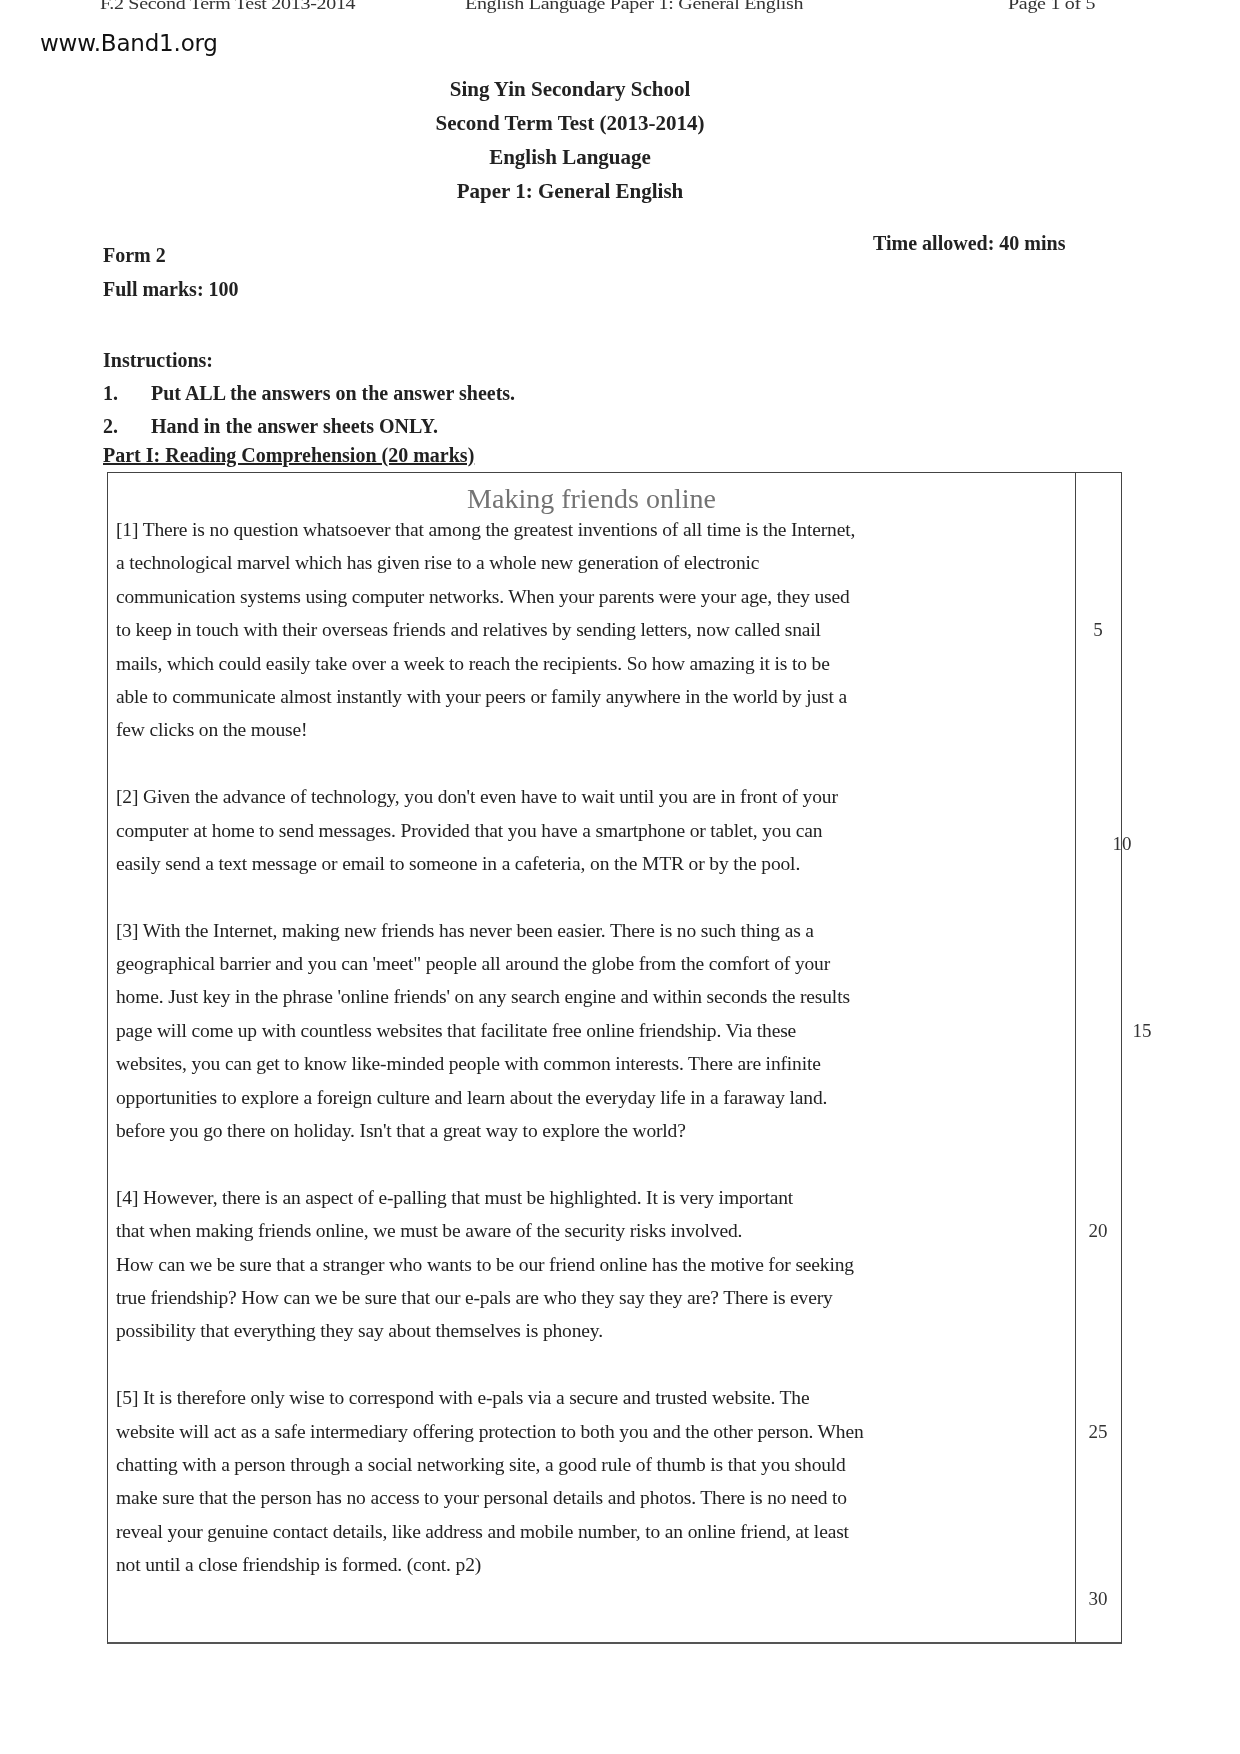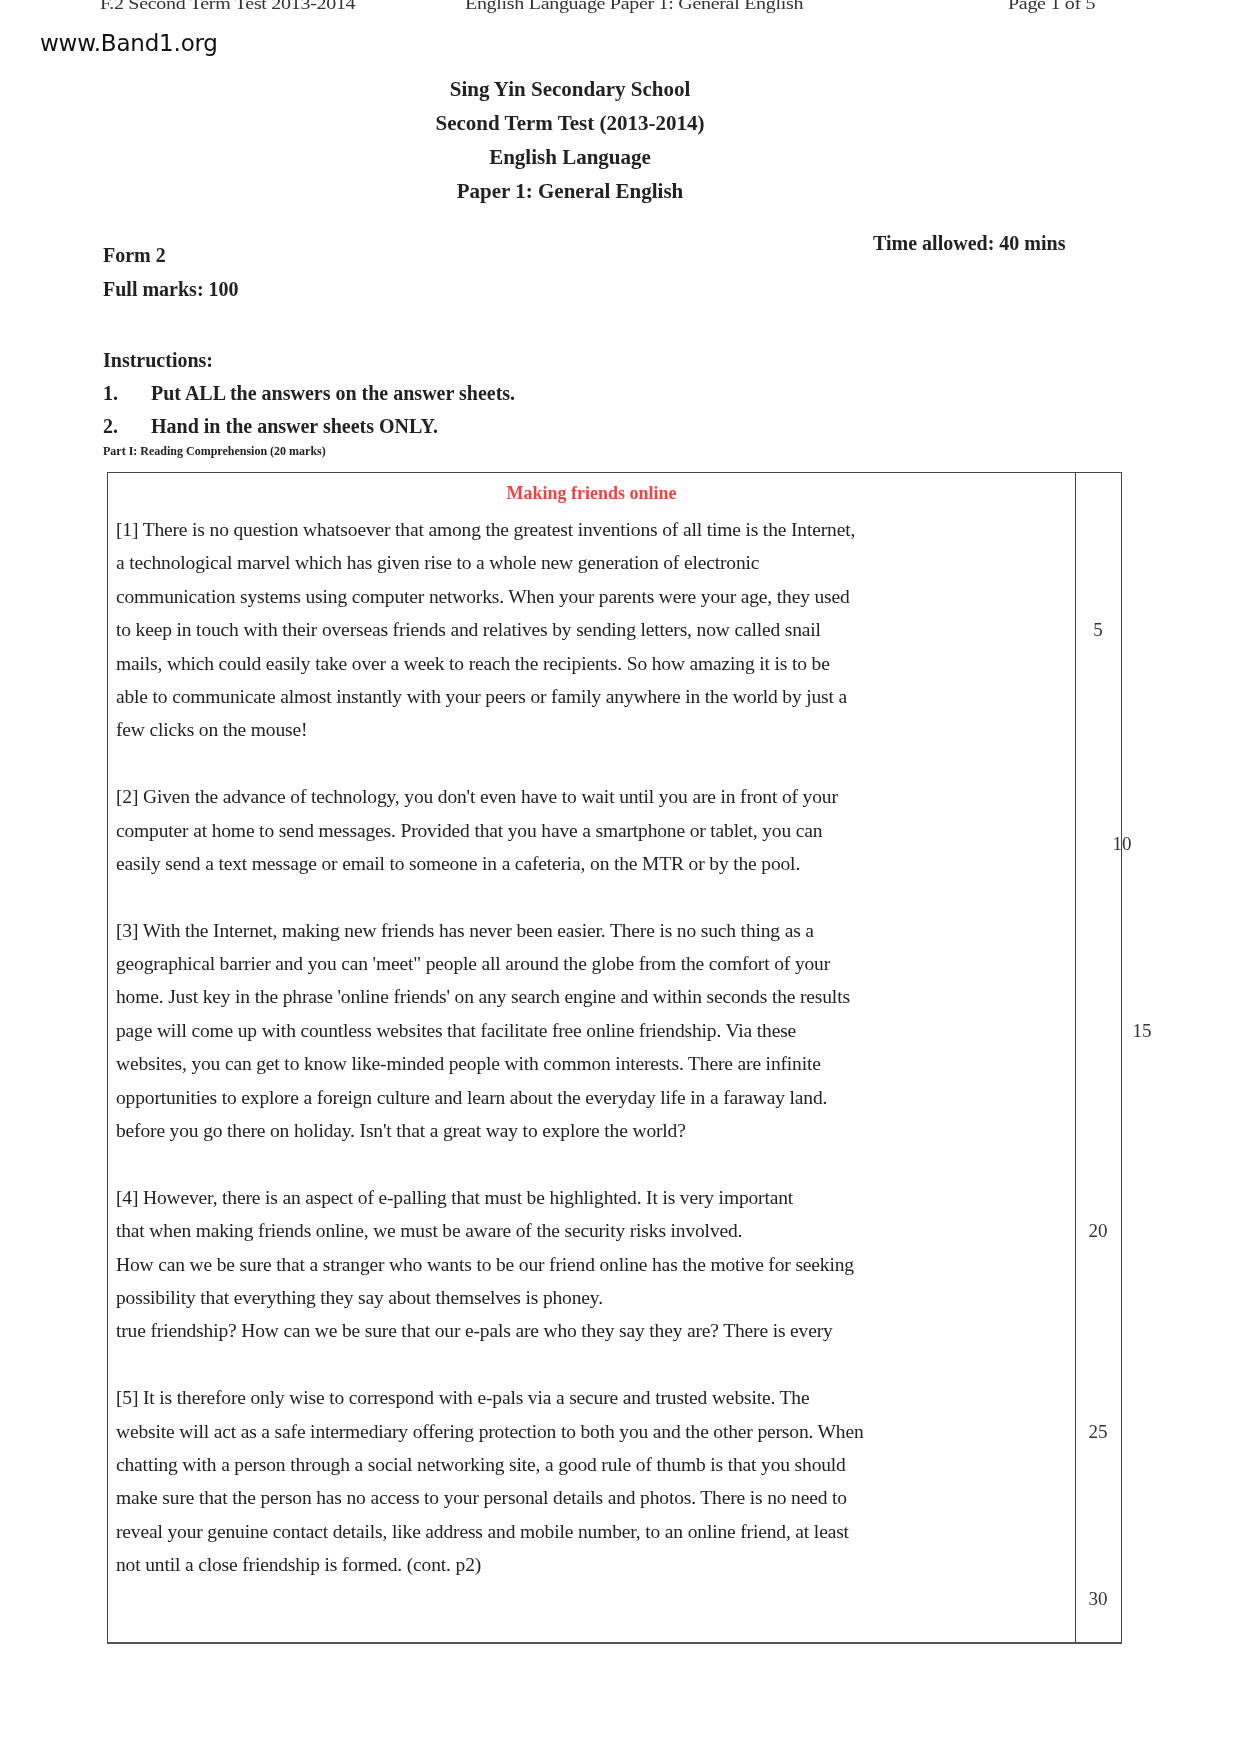--- a/index.html
+++ b/index.html
@@ -82,21 +82,22 @@
     }
     .instructions .heading { height: 33px; line-height: 33px; }
     .instructions .item { height: 33px; line-height: 33px; display: flex; }
     .instructions .num { width: 48px; }
 
     .part-title {
       position: absolute;
       top: 444px;
       left: 103px;
       font-weight: bold;
-      font-size: 12px;
+      font-size: 20px;
+      text-decoration: underline;
       color: #222;
       white-space: nowrap;
     }
 
     .passage-box {
       position: absolute;
       top: 472px;
       left: 107px;
       width: 1015px;
       height: 1172px;
@@ -111,23 +112,23 @@
       width: 0;
       height: 100%;
       border-left: 1.5px solid #444;
     }
     .passage-title {
       position: absolute;
       top: 10px;
       left: 0;
       width: 967px;
       text-align: center;
-      font-weight: bold;
-      font-size: 18px;
-      color: #ef4444;
+      font-weight: normal;
+      font-size: 28px;
+      color: #737373;
     }
     .passage-lines {
       position: absolute;
       top: 40px;
       left: 8px;
       width: 960px;
       font-size: 19.5px;
       color: #222;
     }
     .pline {
@@ -209,22 +210,22 @@
       <div class="pline">geographical barrier and you can 'meet" people all around the globe from the comfort of your</div>
       <div class="pline">home. Just key in the phrase 'online friends' on any search engine and within seconds the results</div>
       <div class="pline">page will come up with countless websites that facilitate free online friendship. Via these</div>
       <div class="pline">websites, you can get to know like-minded people with common interests. There are infinite</div>
       <div class="pline">opportunities to explore a foreign culture and learn about the everyday life in a faraway land.</div>
       <div class="pline">before you go there on holiday. Isn't that a great way to explore the world?</div>
       <div class="pline blank"></div>
       <div class="pline">[4] However, there is an aspect of e-palling that must be highlighted. It is very important</div>
       <div class="pline">that when making friends online, we must be aware of the security risks involved.</div>
       <div class="pline">How can we be sure that a stranger who wants to be our friend online has the motive for seeking</div>
+      <div class="pline">true friendship? How can we be sure that our e-pals are who they say they are? There is every</div>
       <div class="pline">possibility that everything they say about themselves is phoney.</div>
-      <div class="pline">true friendship? How can we be sure that our e-pals are who they say they are? There is every</div>
       <div class="pline blank"></div>
       <div class="pline">[5] It is therefore only wise to correspond with e-pals via a secure and trusted website. The</div>
       <div class="pline">website will act as a safe intermediary offering protection to both you and the other person. When</div>
       <div class="pline">chatting with a person through a social networking site, a good rule of thumb is that you should</div>
       <div class="pline">make sure that the person has no access to your personal details and photos. There is no need to</div>
       <div class="pline">reveal your genuine contact details, like address and mobile number, to an online friend, at least</div>
       <div class="pline">not until a close friendship is formed. (cont. p2)</div>
     </div>
   <div class="line-numbers" id="line-numbers">
       <div class="lnum" style="top: 146.2px;">5</div>

